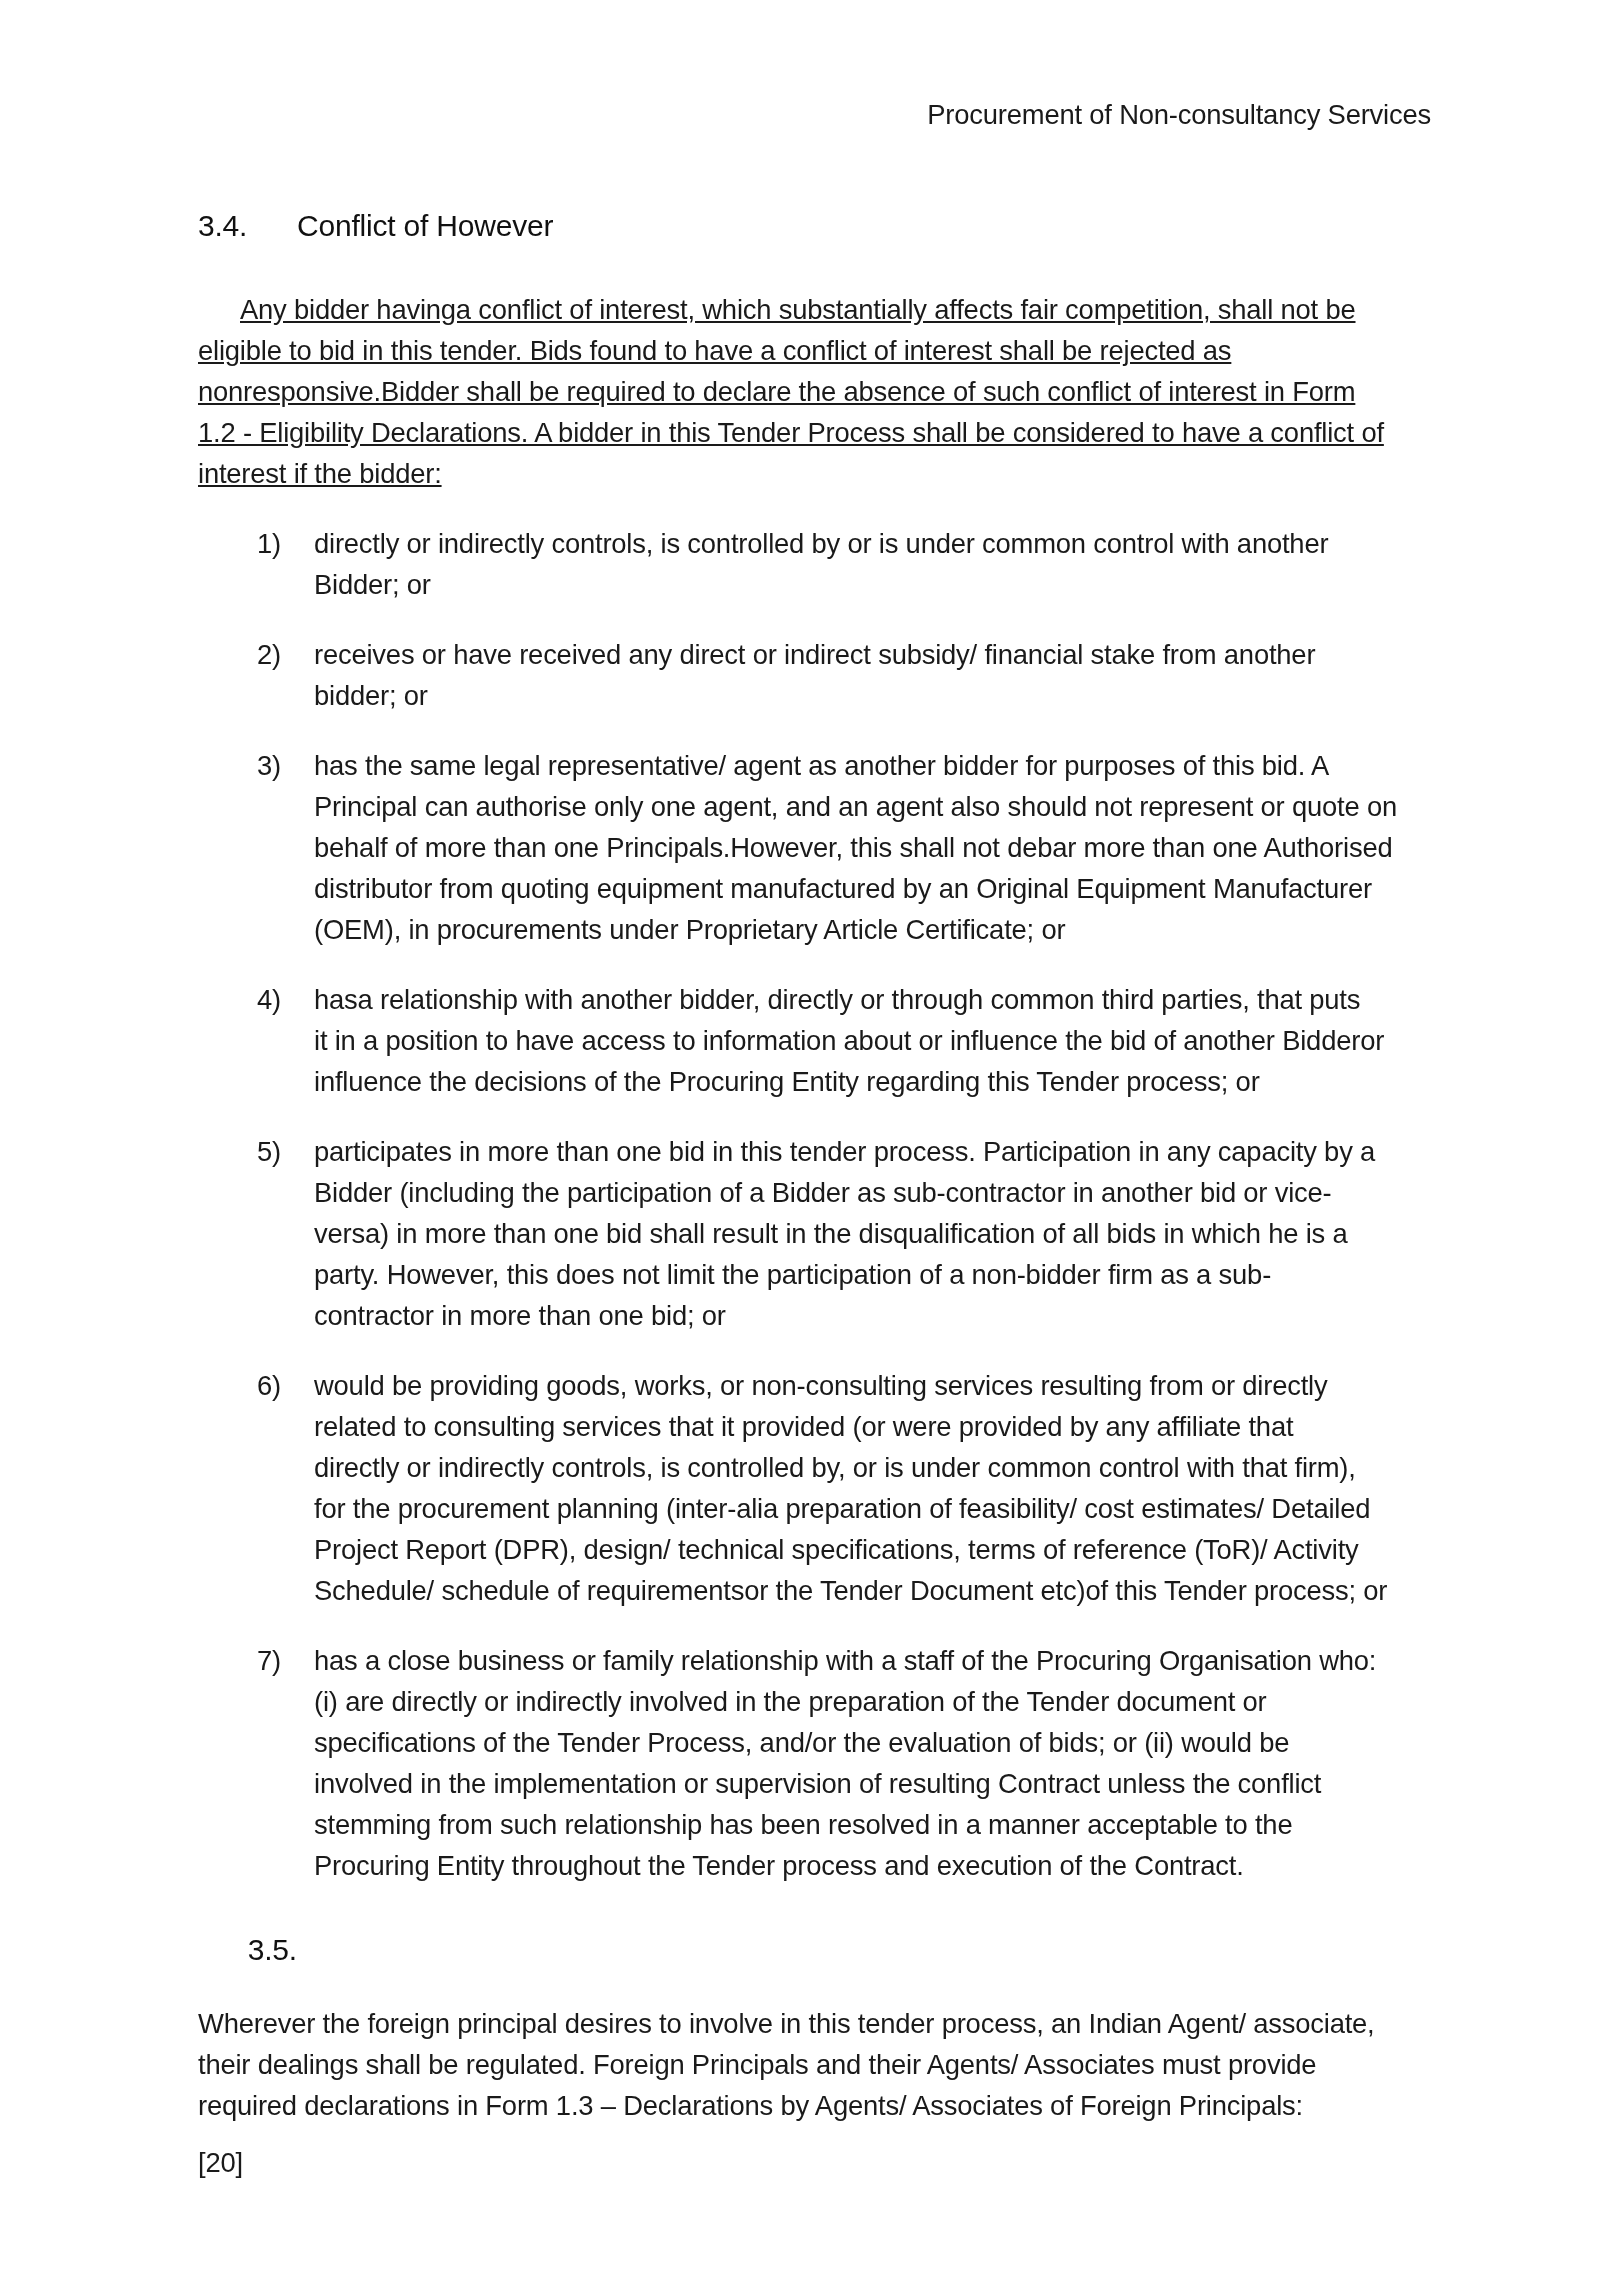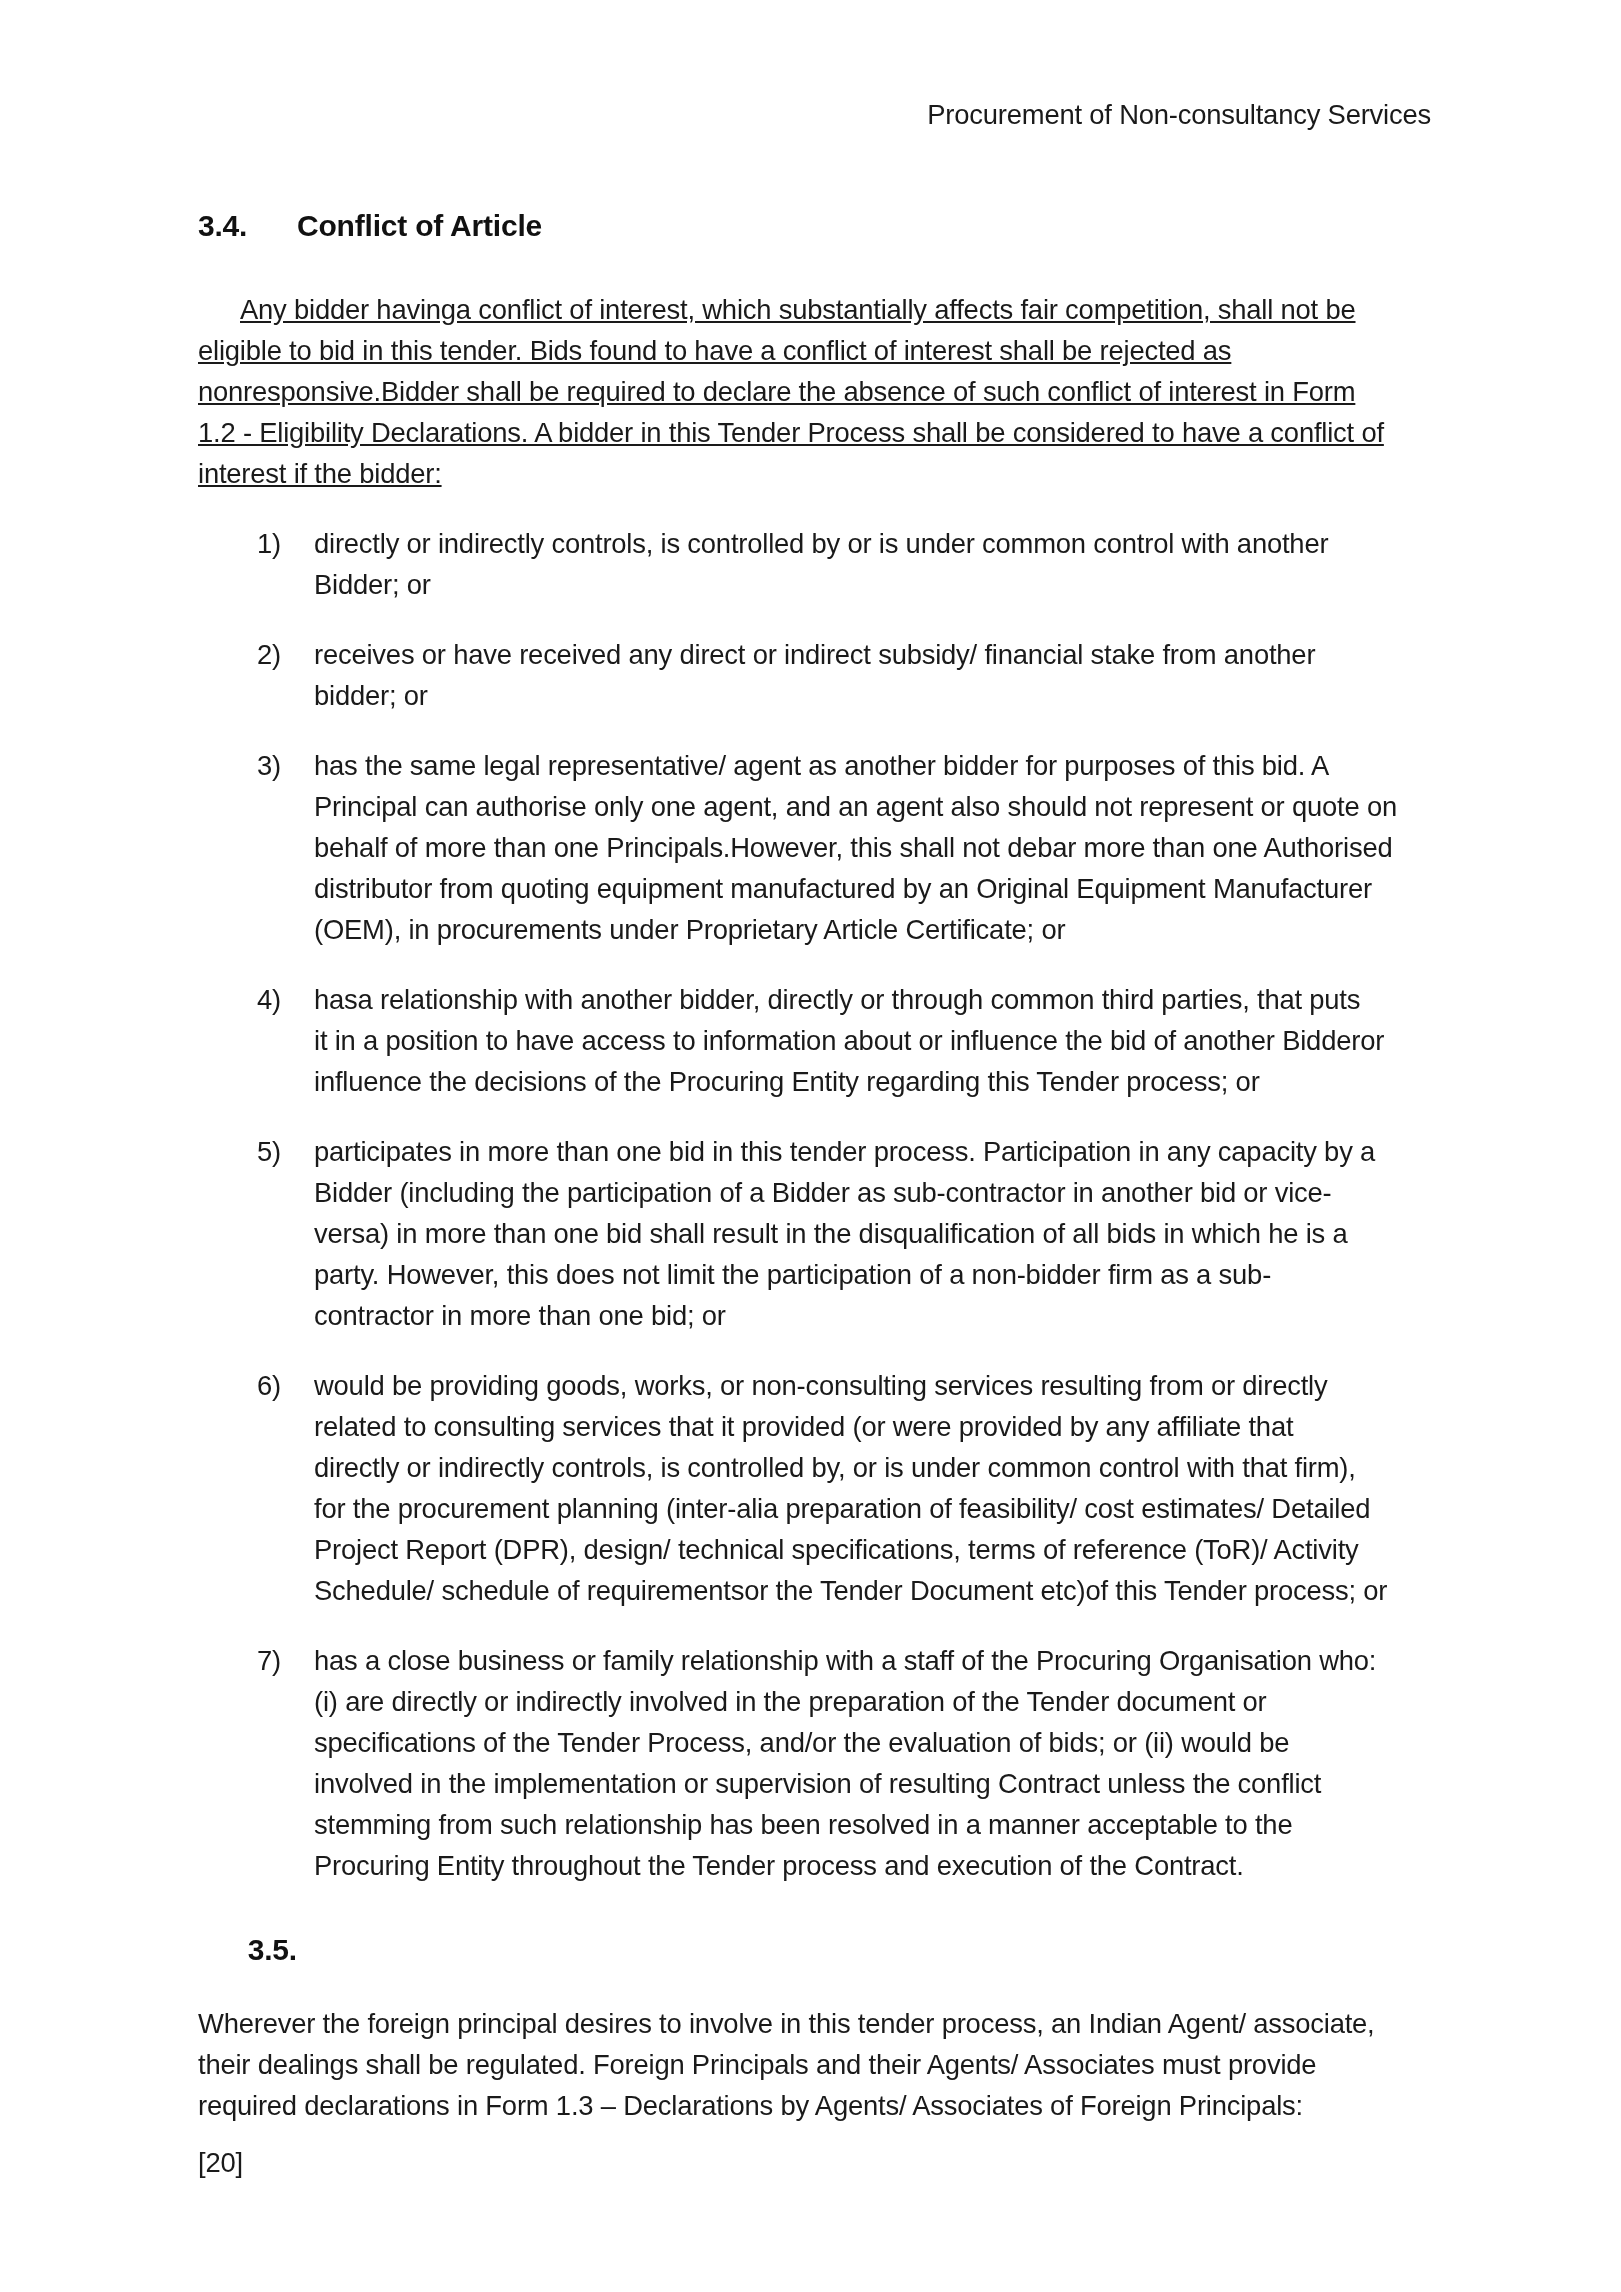--- a/index.html
+++ b/index.html
@@ -21,21 +21,21 @@
     box-sizing: border-box;
     padding: 0 190px 16px 198px;
   }
   .doc-header {
     padding-top: 94px;
     text-align: right;
     white-space: nowrap;
   }
   .section-heading {
     display: flex;
-    font-weight: bold;
+    font-weight: normal;
     font-size: 30px;
     line-height: 43px;
     color: #111111;
   }
   .section-heading .h-num {
     flex: none;
     width: 99px;
   }
   .heading-34 { margin-top: 69px; }
   .heading-35 { margin-top: 42px; text-align: right; }
@@ -71,21 +71,21 @@
 </style>
 </head>
 <body>
 
 <div class="page">
 
   <div class="doc-header">Procurement of Non-consultancy Services</div>
 
   <div class="section-heading heading-34">
     <span class="h-num">3.4.</span>
-    <span class="h-title">Conflict of Article</span>
+    <span class="h-title">Conflict of However</span>
   </div>
 
   <div class="intro-para">Any bidder havinga conflict of interest, which substantially affects fair competition, shall not be
 eligible to bid in this tender. Bids found to have a conflict of interest shall be rejected as
 nonresponsive.Bidder shall be required to declare the absence of such conflict of interest in Form
 1.2 - Eligibility Declarations. A bidder in this Tender Process shall be considered to have a conflict of
 interest if the bidder:</div>
 
   <div class="list-item">
     <span class="num">1)</span>

